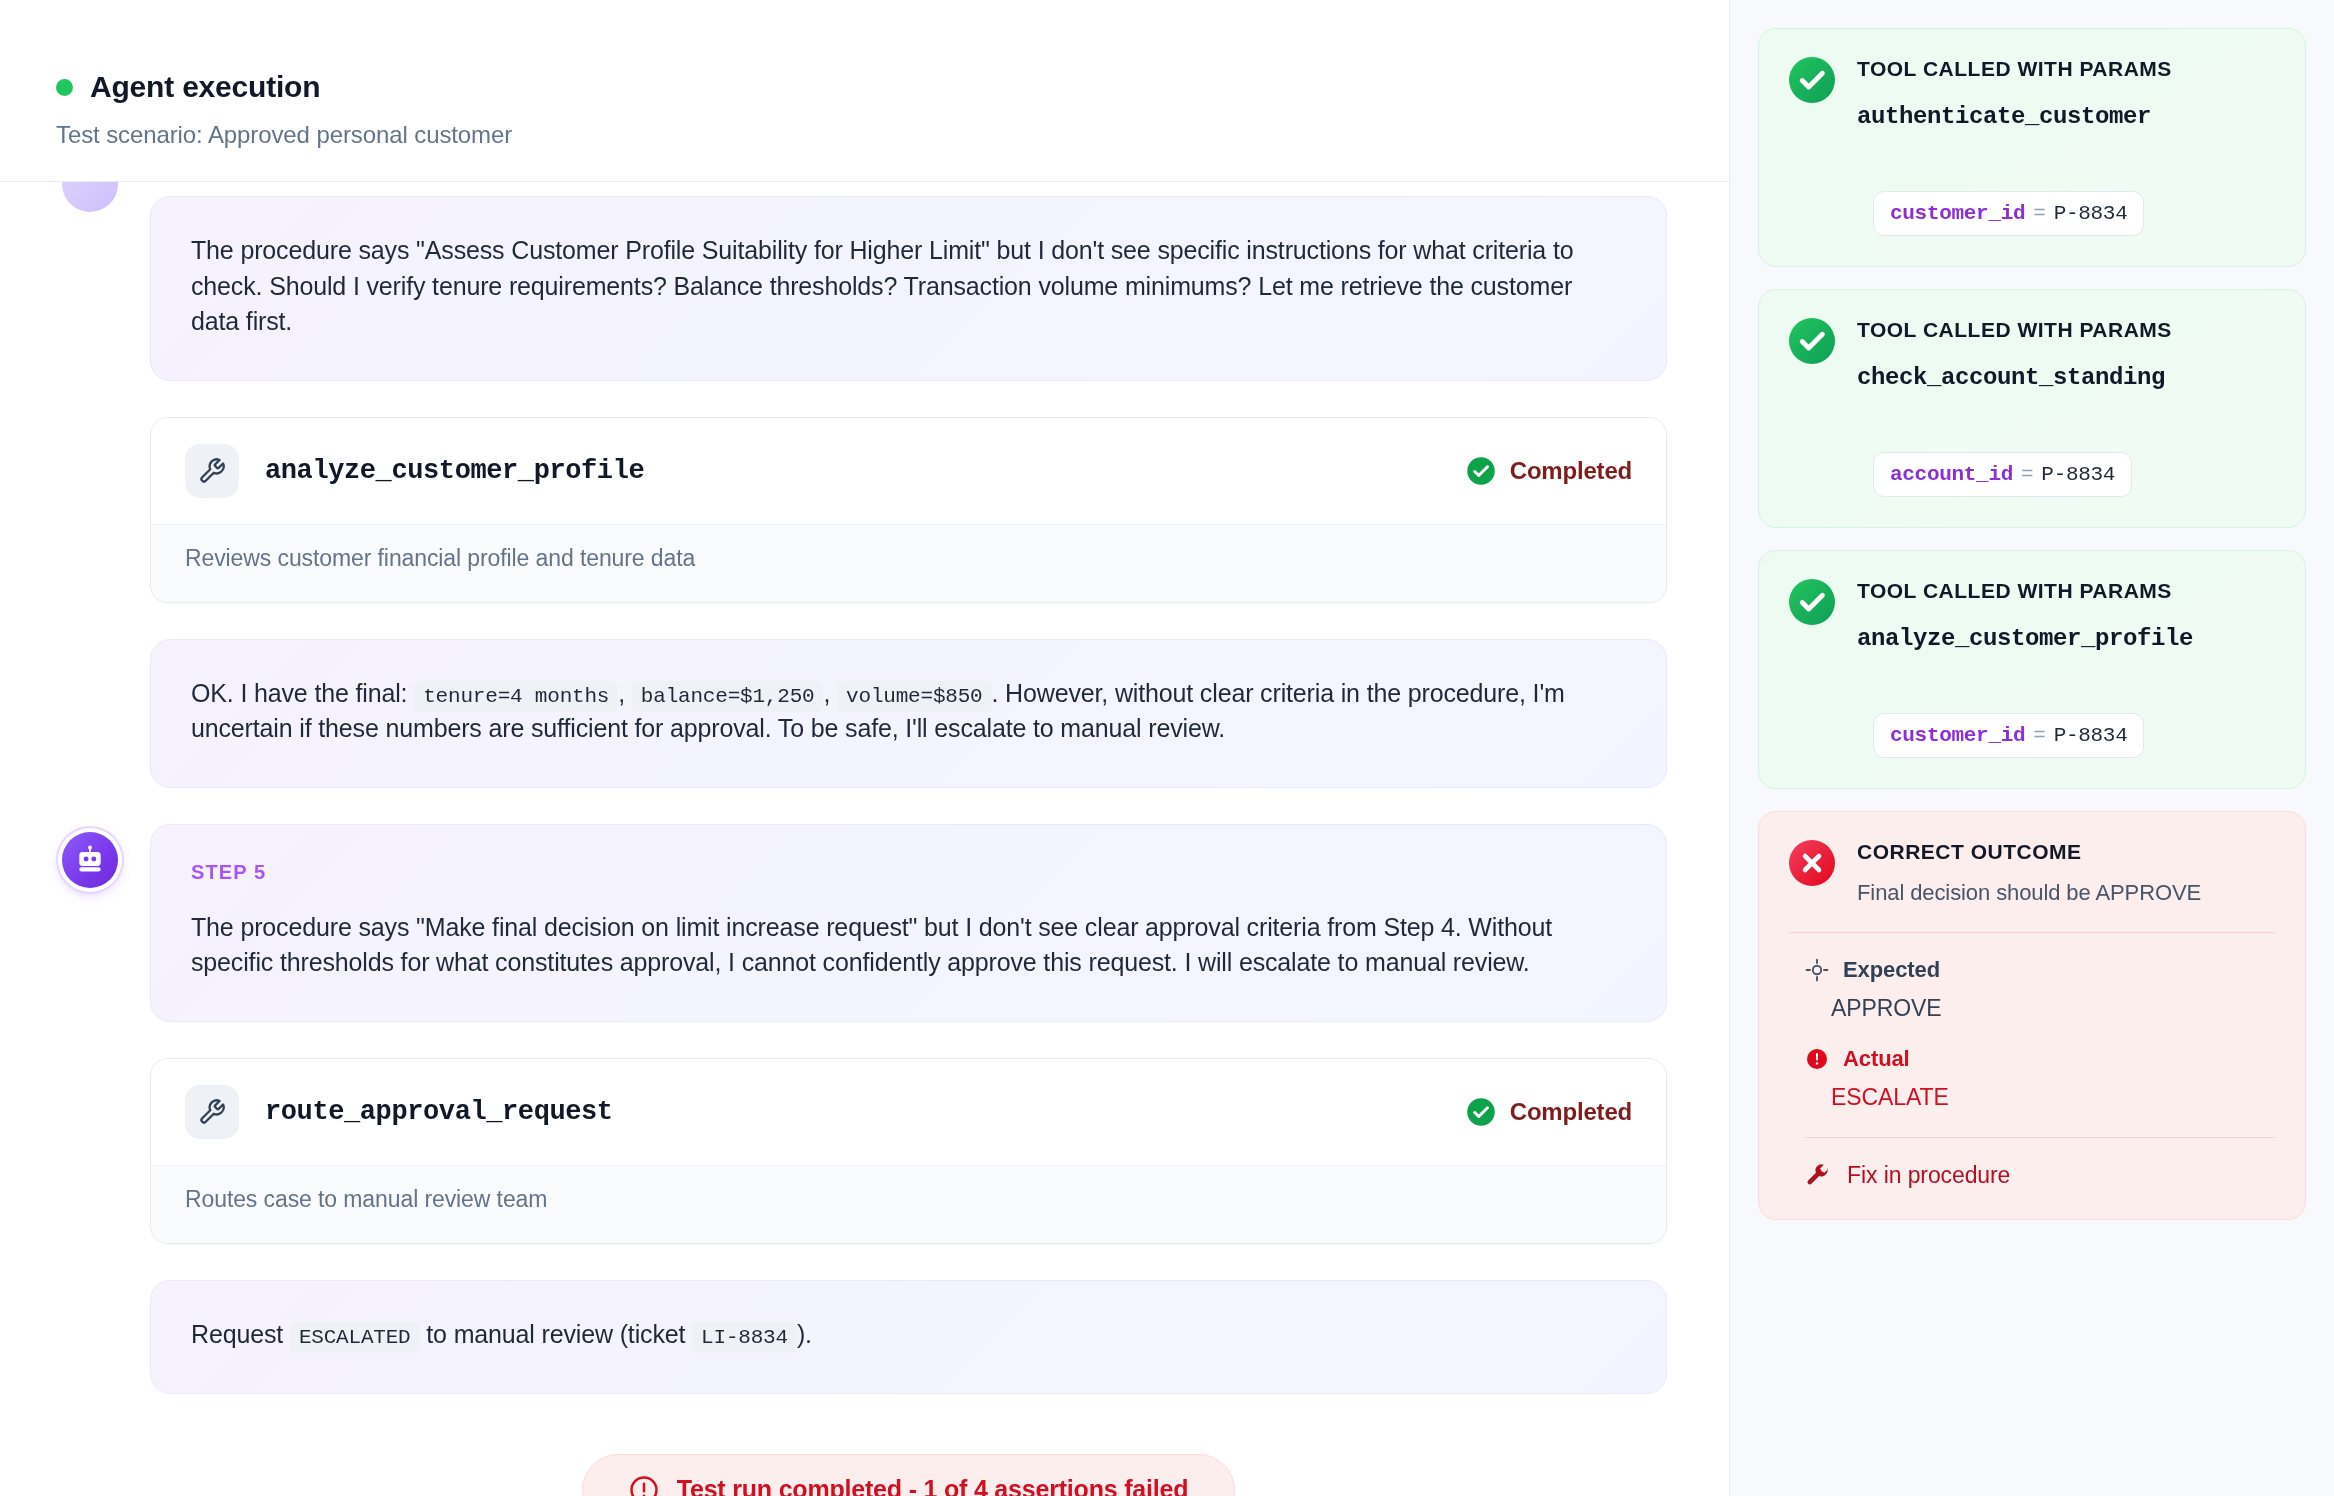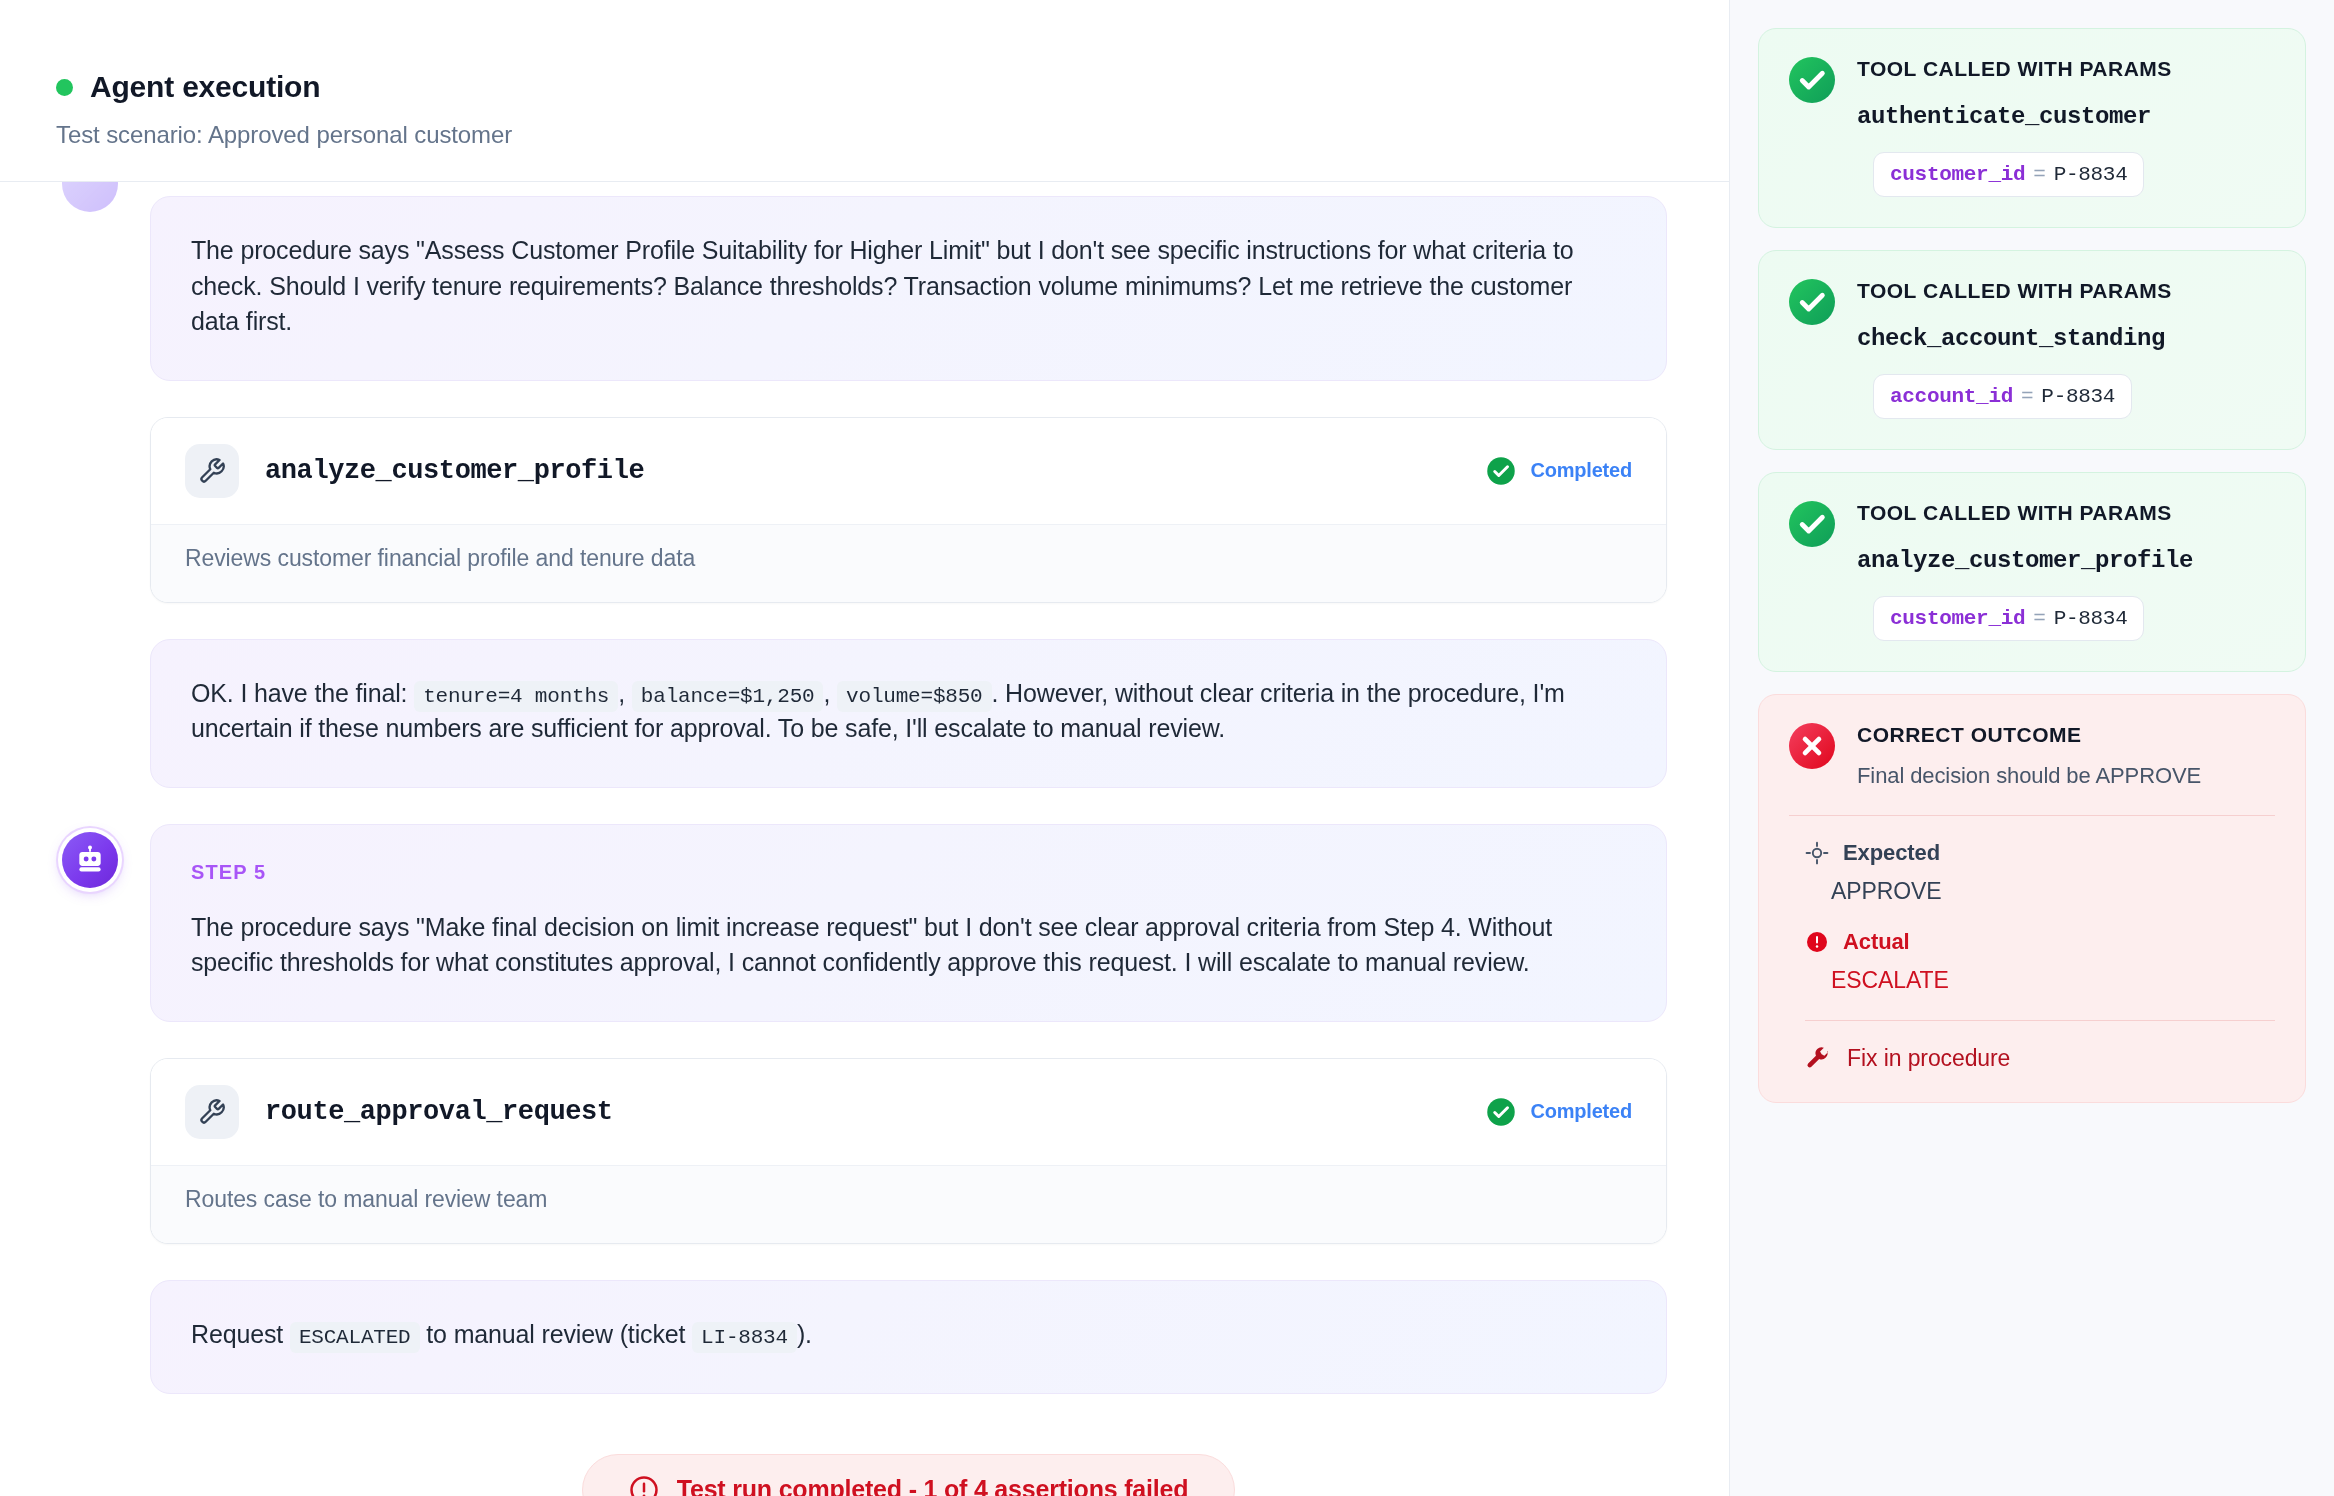--- a/index.html
+++ b/index.html
@@ -184,23 +184,23 @@
     letter-spacing: -0.4px;
     flex: 1;
   }
   .tool-status {
     display: flex;
     align-items: center;
     gap: 14px;
     flex: 0 0 auto;
   }
   .tool-status-label {
-    font-size: 20px;
-    font-weight: bold;
-    color: #3b82f6;
+    font-size: 24px;
+    font-weight: bold;
+    color: #7f1d1d;
     letter-spacing: -0.2px;
   }
   .check-circle-sm { width: 30px; height: 30px; display:block; }
 
   .toolcard-body {
     padding: 20px 34px 30px 34px;
     background: #fafbfd;
     border-top: 1px solid #eef1f6;
     font-size: 23px;
     color: #64748b;
@@ -313,20 +313,21 @@
     align-items: baseline;
     gap: 8px;
     background: #ffffff;
     border: 1px solid #e3e8ef;
     border-radius: 11px;
     padding: 10px 16px;
     margin-left: 16px;
     font-family: "Liberation Mono", monospace;
     font-size: 21px;
     letter-spacing: -0.3px;
+    margin-top: 39px;
   }
   .param-key { color: #8b2fd6; font-weight: bold; }
   .param-eq { color: #94a3b8; }
   .param-val { color: #1f2937; }
 
   
   .fail-top {
     display: flex;
     flex-direction: row;
     gap: 22px;

